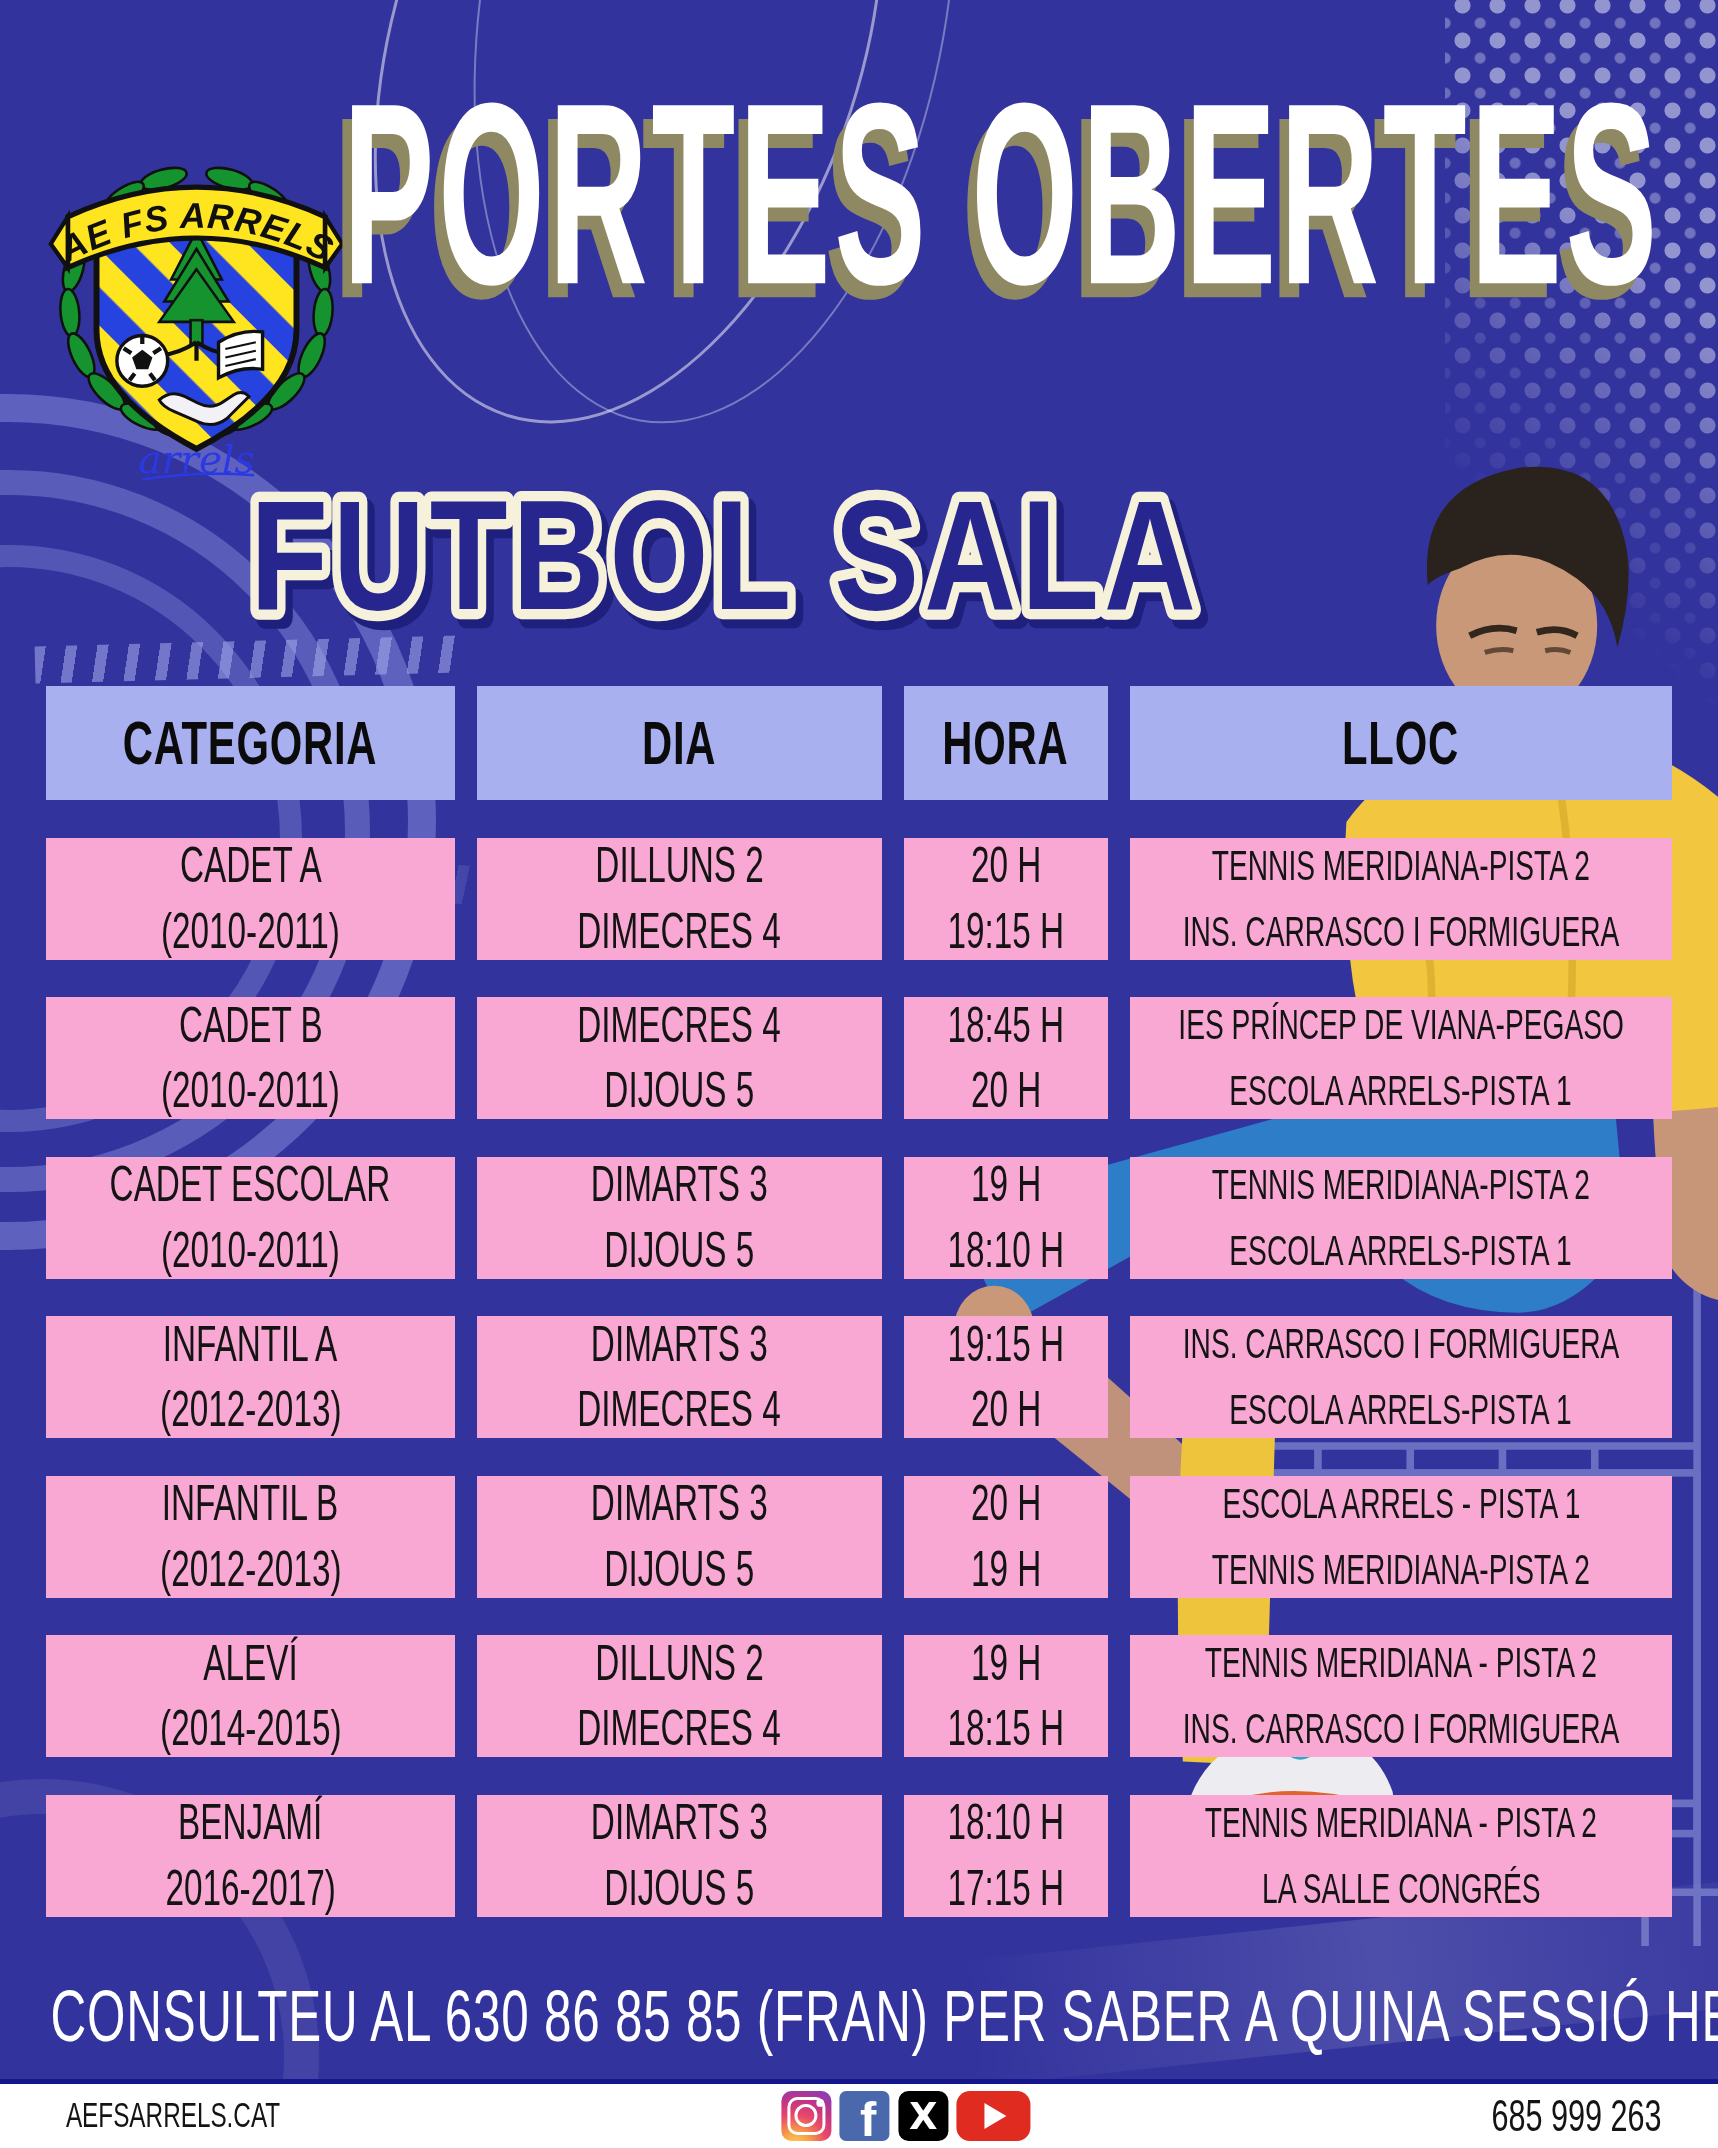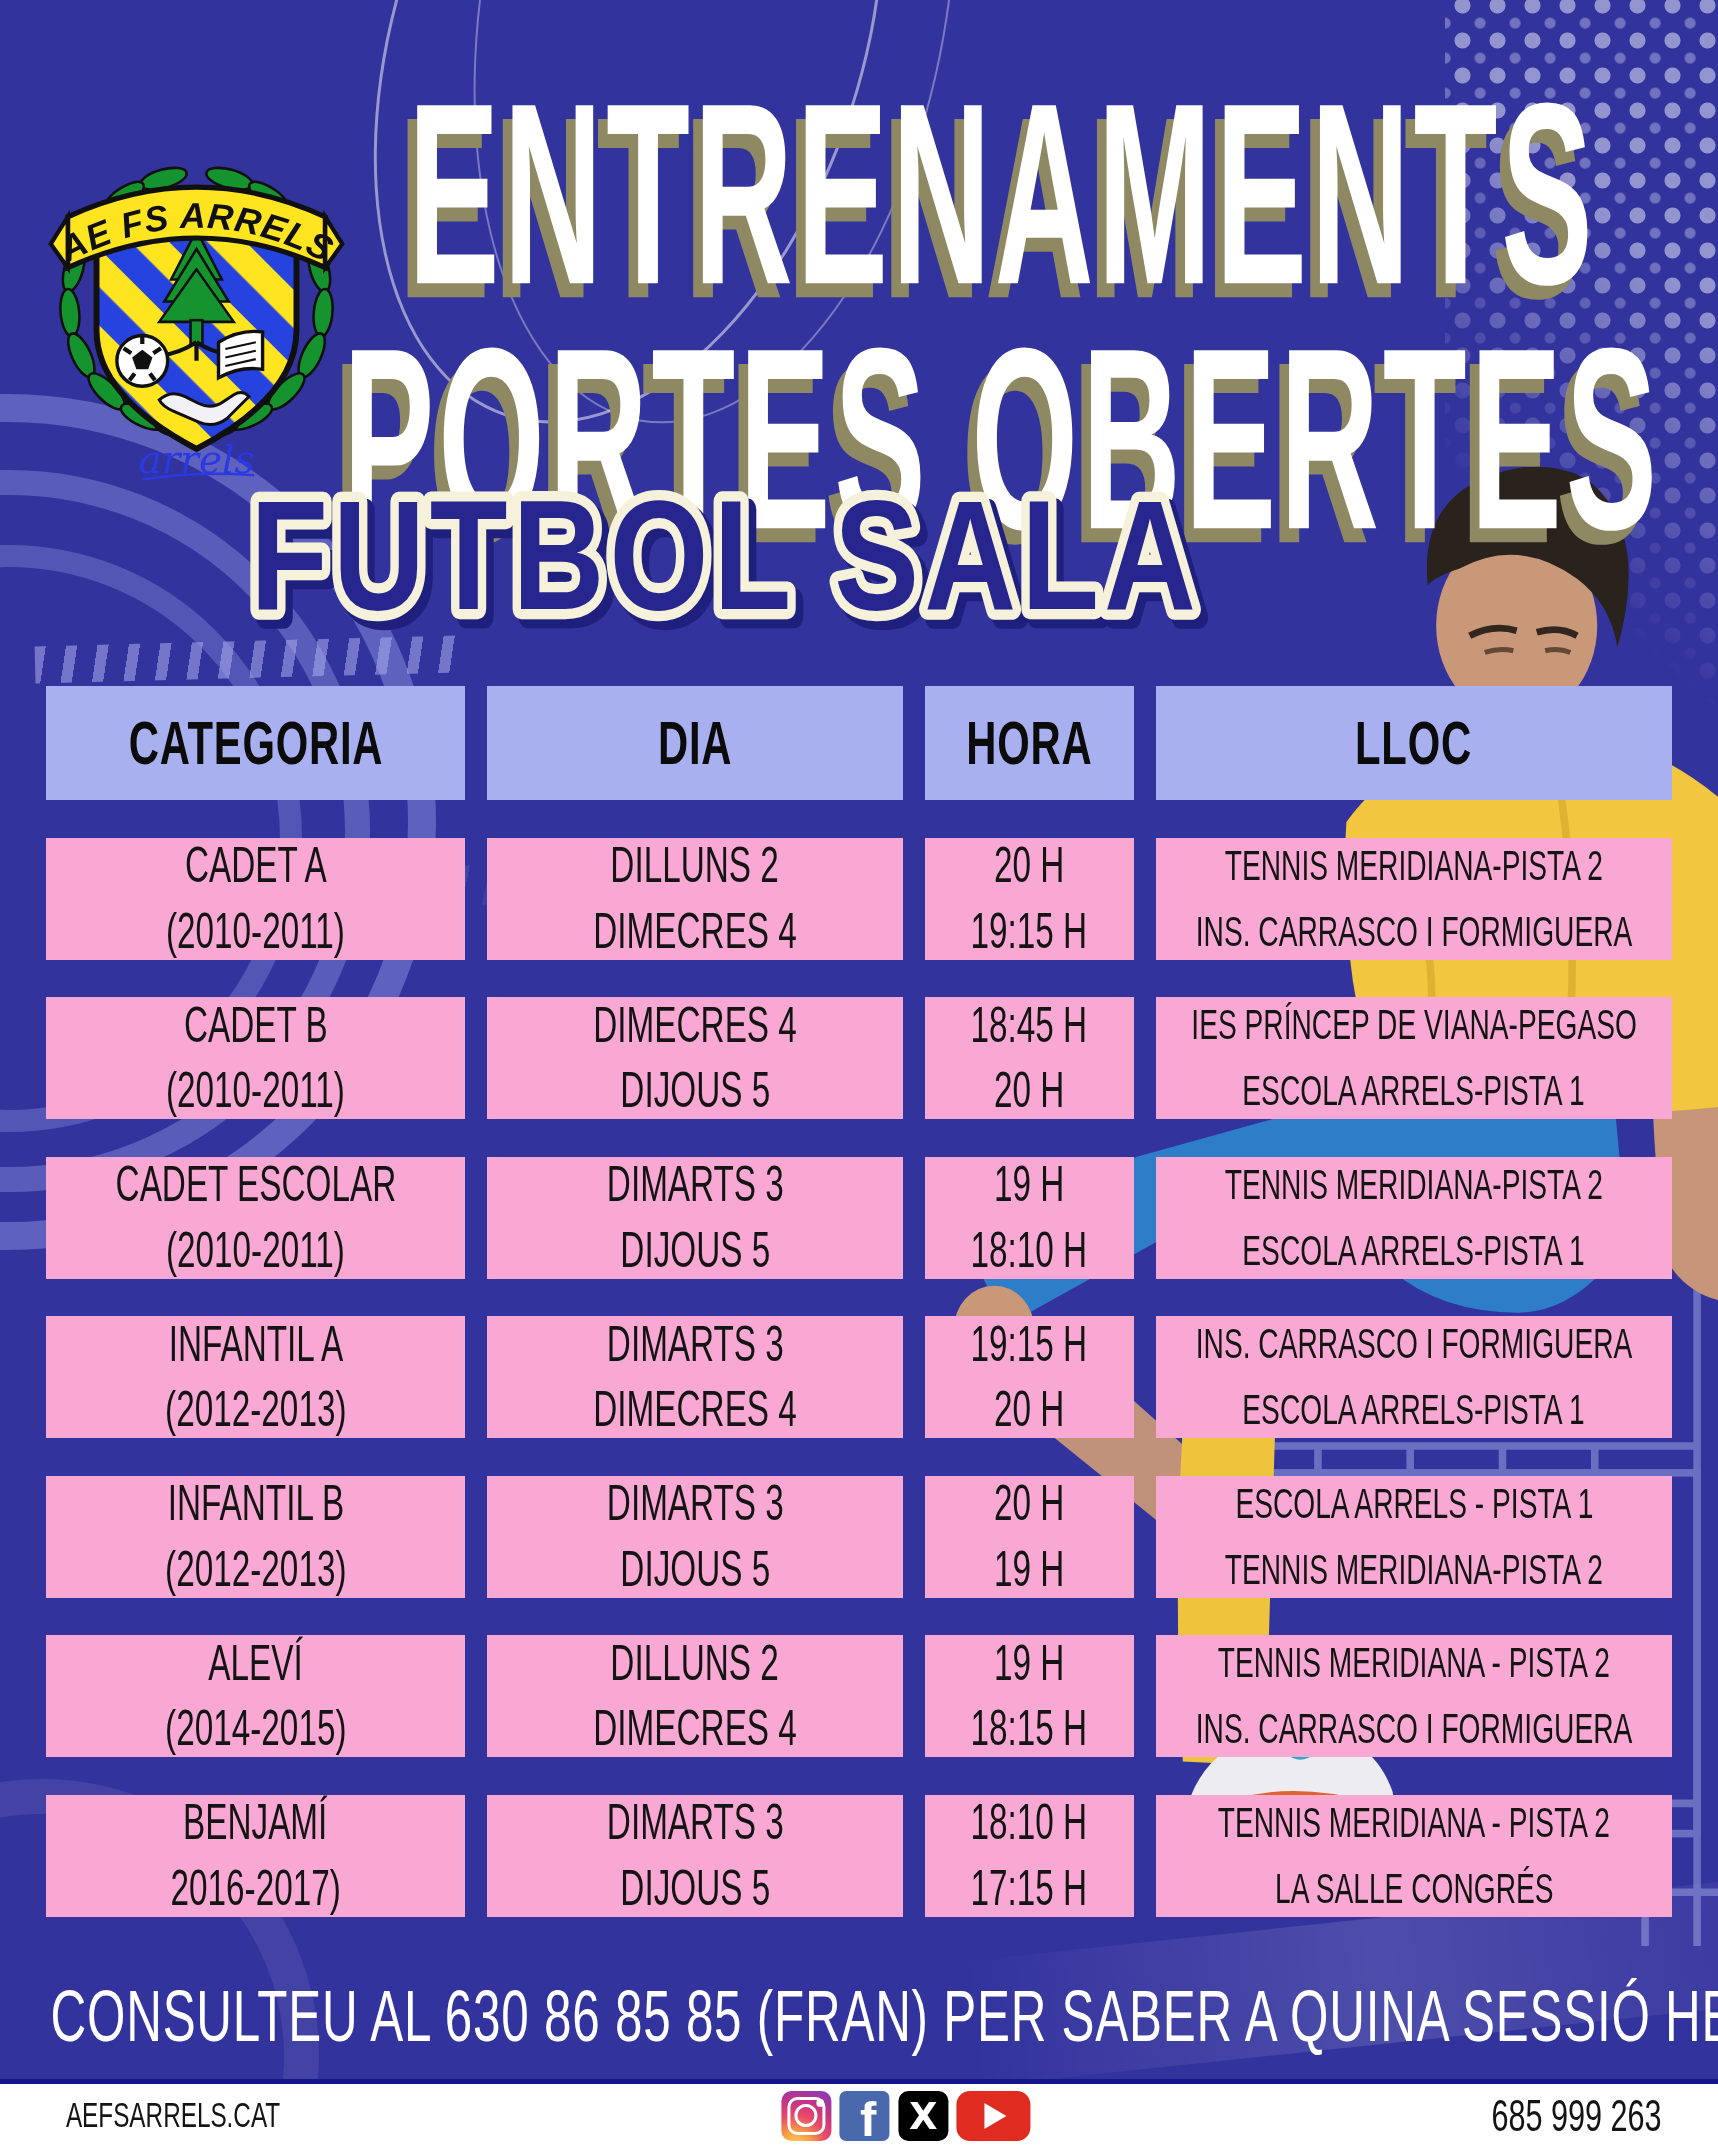--- a/index.html
+++ b/index.html
@@ -60,21 +60,21 @@
   .table { position:absolute; left:46px; top:667px; width:1626px; height:1249px; z-index:2;
     display:grid; grid-template-columns:545fr 540fr 272fr 520fr;
     grid-template-rows:133px repeat(7,141px); column-gap:22px; row-gap:18.5px; }
   .cell { display:flex; flex-direction:column; align-items:center; justify-content:center; gap:28.5px;margin-top:19px; }
   .cell.head { background:#A9B0EF; }
   .cell.body { background:#f9a8d4; }
   .t { display:inline-block; white-space:nowrap; line-height:1; color:#141414; }
   .head .t { font-size:44px; font-weight:bold; letter-spacing:0.8px; color:#0b0b0b; transform:scale(.95,1.4); }
   .body .t { font-size:37px; transform:scale(.9,1.34); }
   .body.lloc .t { font-size:32px; transform:scale(.88,1.3); }
-  .body.lloc { gap:34px; padding:0 5px; }
+  .body.lloc { gap:34px; padding:0 18px; }
 
   
   .notice { position:absolute; left:0; right:0; top:1990px; z-index:2; text-align:center; }
   .notice .t { color:#fff; font-size:52px; letter-spacing:0.8px; transform:scale(.95,1.38); }
 
   
   .footer { position:absolute; left:0; right:0; bottom:0; height:69px; background:#fff;
     border-top:5.9px solid #15158C; z-index:3; }
   .site  { position:absolute; left:54px; top:50%; transform:translateY(-50%); font-size:27px; color:#111; }
   .site .t, .phone .t { transform:scale(.9,1.3); }
@@ -203,23 +203,20 @@
     <path id="bc" d="M40,166 Q180,96 320,166" fill="none"></path>
     <text font-size="42" font-weight="bold" font-style="italic" fill="#101010" letter-spacing="1">
       <textPath href="#bc" startOffset="50%" text-anchor="middle">AE FS ARRELS</textPath>
     </text>
     <text x="180" y="420" text-anchor="middle" font-family="DejaVu Serif, serif" font-style="italic" font-size="46" fill="#2B39E2">arrels</text>
     <path d="M116,428 Q180,418 248,423" stroke="#2B39E2" stroke-width="3" fill="none"></path>
   </svg>
 
   <div class="title">
     <div class="title-line">
-        <span>ENTRENAMENTS</span>
-      </div>
-    <div class="title-line">
         <span>PORTES OBERTES</span>
       </div>
   </div>
 
   <svg class="subtitle" viewBox="0 0 1260 215">
     <g transform="scale(1 1.22)" font-family="Liberation Sans, sans-serif" font-weight="bold" font-size="152" letter-spacing="6" text-anchor="middle">
       <text x="638" y="134" fill="#1F1F7D" stroke="#1F1F7D" stroke-width="22" paint-order="stroke" stroke-linejoin="round">FUTBOL SALA</text>
       <text x="630" y="126" fill="#26268E" stroke="#F6F1DB" stroke-width="20" paint-order="stroke" stroke-linejoin="round">FUTBOL SALA</text>
     </g>
   </svg>

